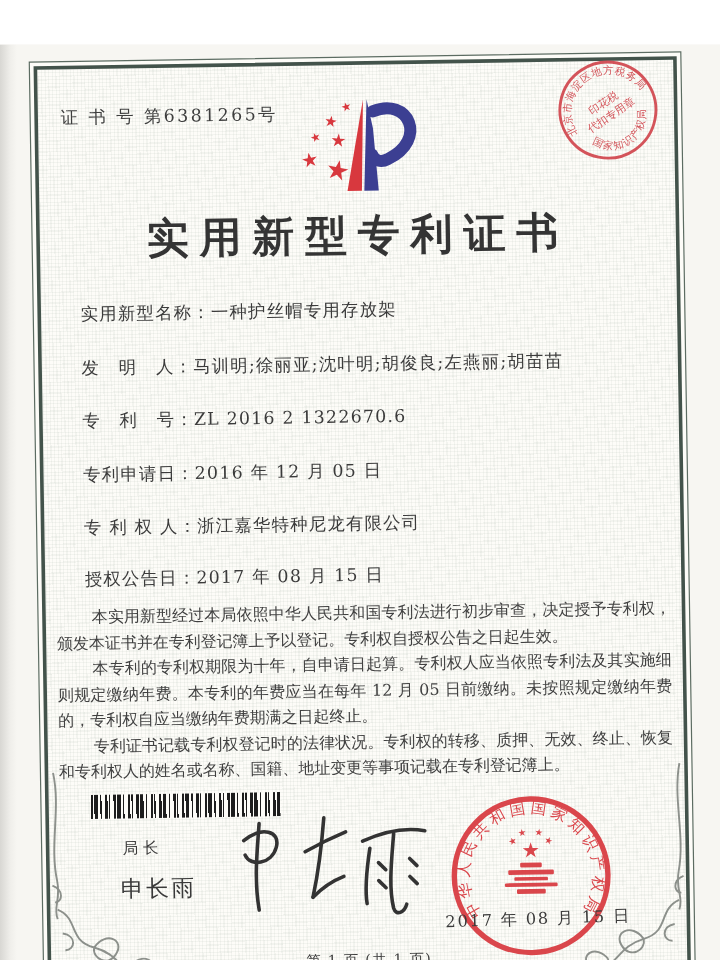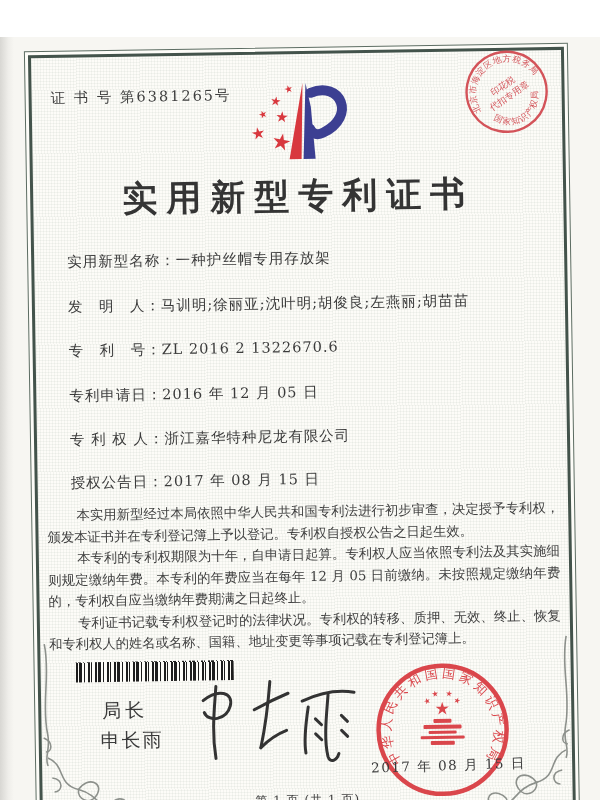--- a/index.html
+++ b/index.html
@@ -49,21 +49,21 @@
   .body-text p{ margin:0; text-indent:2.2em; }
   .barcode{
     position:absolute; left:42px; top:612px; width:158px; height:20px;
     background:repeating-linear-gradient(90deg,
       #1d1d1d 0 2px, #fdfcf8 2px 3px,
       #1d1d1d 3px 6px, #fdfcf8 6px 8px,
       #1d1d1d 8px 9px, #fdfcf8 9px 12px,
       #1d1d1d 12px 14px, #fdfcf8 14px 15px,
       #1d1d1d 15px 16px, #fdfcf8 16px 19px);
   }
-  .signer-title{ position:absolute; left:68px; top:648px; font-size:19px; letter-spacing:4px; color:#3a3a3a;}
+  .signer-title{ position:absolute; left:68px; top:648px; font-size:13px; letter-spacing:4px; color:#3a3a3a;}
   .signer-name{ position:absolute; left:66px; top:678px; font-size:19px; letter-spacing:2px; color:#3a3a3a;}
   .signature{ position:absolute; left:150px; top:620px; width:195px; height:110px; }
   .seal{ position:absolute; left:339px; top:616px; width:138px; height:138px; opacity:.92;}
   .seal-date{
     position:absolute; left:336px; top:712px; width:190px;
     font-size:13.5px; letter-spacing:1.5px; color:#3a3a3a; transform:rotate(-1deg);
   }
   .tax-stamp{ position:absolute; left:436px; top:2px; width:92px; height:92px;
     transform:rotate(-33deg); opacity:.88;}
   .footer-page{

